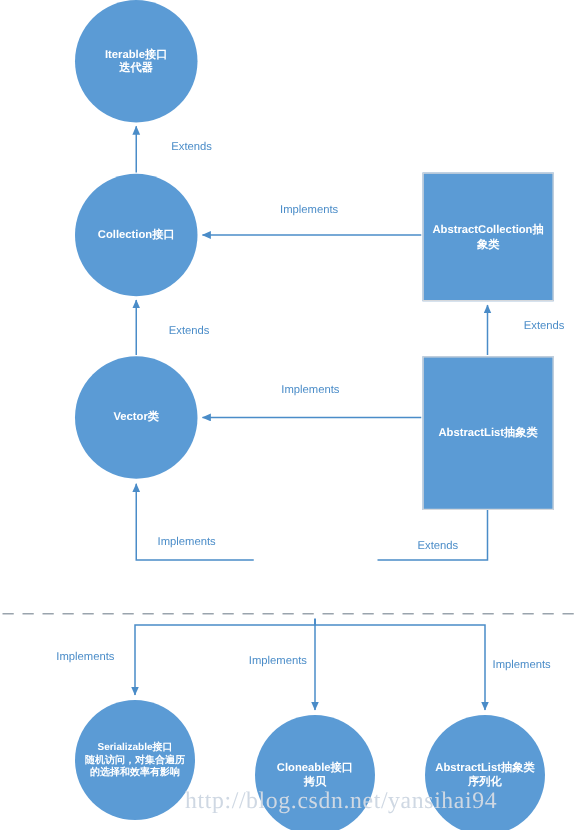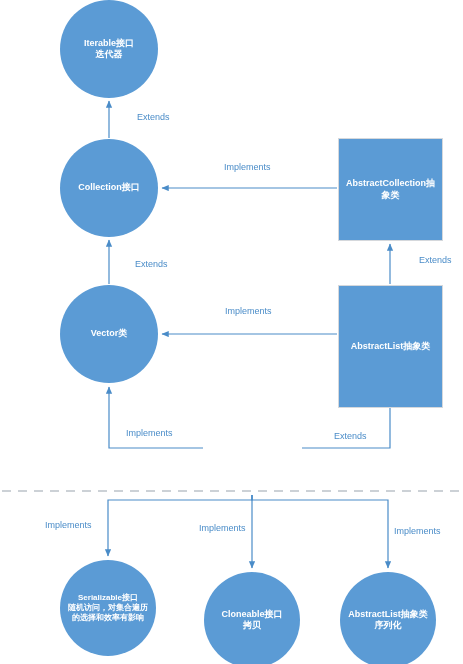--- a/index.html
+++ b/index.html
@@ -154,14 +154,15 @@
   <span class="edge-label" style="left:126px; top:428px;">Implements</span>
 
   <span class="edge-label" style="left:334px; top:431px;">Extends</span>
 
   <span class="edge-label" style="left:45px; top:520px;">Implements</span>
 
   <span class="edge-label" style="left:199px; top:523px;">Implements</span>
 
   <span class="edge-label" style="left:394px; top:526px;">Implements</span>
 
+  <div id="watermark">http://blog.csdn.net/yansihai94</div>
 
 </div>
 
 </body></html>

